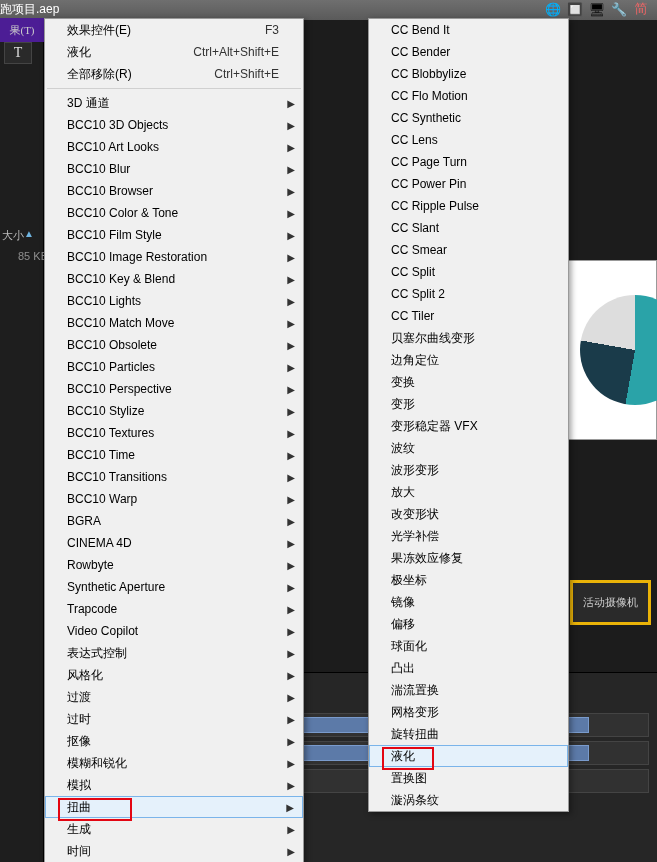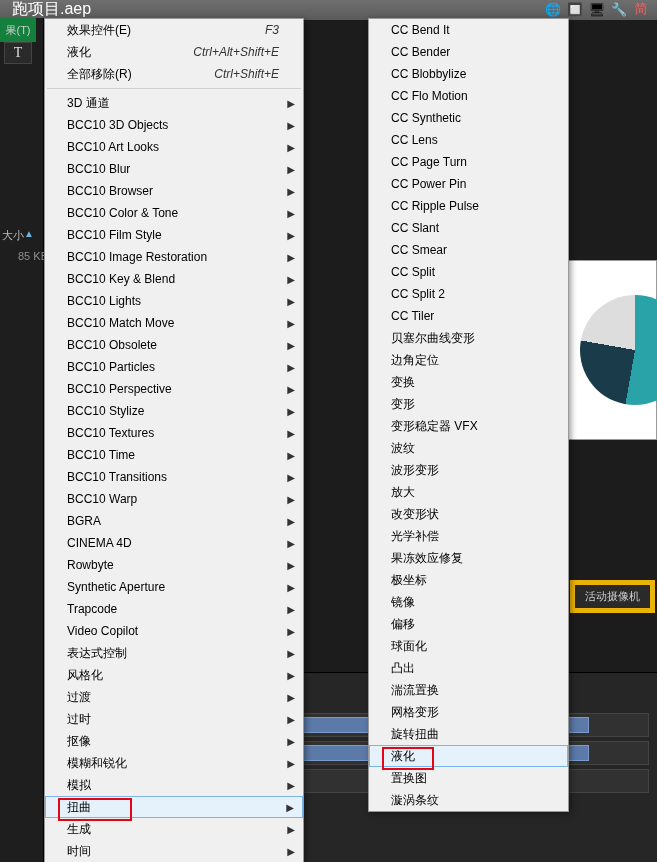--- a/index.html
+++ b/index.html
@@ -1,49 +1,49 @@
 <!DOCTYPE html>
 <html><head>
 <meta charset="utf-8">
 <style>
 * { box-sizing: border-box; margin: 0; padding: 0; }
 html, body { width: 657px; height: 862px; overflow: hidden; font-family: 'Microsoft YaHei', 'Segoe UI', Arial, sans-serif; font-size: 12px; }
 body { background: #1c1c1c; position: relative; }
 
-.titlebar { position: absolute; top: 0; left: 0; width: 100%; height: 20px; background: linear-gradient(#6f6f6f,#5a5a5a); color: #fff; padding-left: 12px; line-height: 18px; font-size: 16px; }
+.titlebar { position: absolute; top: 0; left: 0; width: 100%; height: 20px; background: linear-gradient(#6f6f6f,#5a5a5a); color: #fff; padding-left: 0; line-height: 18px; font-size: 12px; }
 
 .toolbar-icons { position: absolute; top: 0; right: 8px; height: 18px; display: flex; gap: 6px; align-items: center; }
 .toolbar-icons span { width: 16px; height: 16px; display: flex; align-items: center; justify-content: center; font-size: 13px; }
 
 .dark-panel { position: absolute; top: 18px; left: 0; width: 44px; height: 844px; background: #1e1e1e; border-right: 1px solid #000; }
-.panel-tab { position: absolute; top: 18px; left: 0; width: 36px; height: 24px; background: #15803d; color: #ccc; font-size: 11px; display:flex; align-items:center; justify-content:center; }
+.panel-tab { position: absolute; top: 18px; left: 0; width: 44px; height: 24px; background: #4c1d95; color: #ccc; font-size: 11px; display:flex; align-items:center; justify-content:center;font-family:Liberation Serif, serif; }
 .type-tool { position: absolute; top: 42px; left: 4px; width: 28px; height: 22px; background: #2a2a2a; color: #ddd; display: flex; align-items: center; justify-content: center; font-size: 14px; font-family: Georgia, serif; border: 1px solid #444; }
 
 .panel-label { position: absolute; top: 228px; left: 2px; color: #bbb; font-size: 11px; }
 .size-kb { position: absolute; top: 250px; left: 2px; color: #8e8e8e; font-size: 11px; padding-left: 16px; }
 
 .menu { position: absolute; background: #f0f0f0; border: 1px solid #999; box-shadow: 2px 2px 6px rgba(0,0,0,0.4); }
 .menu1 { top: 18px; left: 44px; width: 260px; }
 .menu2 { top: 18px; left: 368px; width: 201px; }
 
 .menu-item { height: 22px; display: flex; align-items: center; padding: 0 24px 0 22px; color: #000; position: relative; cursor: default; white-space: nowrap; }
 .menu-item.highlighted { background: #e5f1fb; border: 1px solid #7ab4ea; height: 22px; padding: 0 23px 0 21px; }
-.menu-item .shortcut { position: absolute; right: 24px; color: #333; font-style: italic; }
+.menu-item .shortcut { position: absolute; right: 24px; color: #333; }
 .menu-item .arrow { position: absolute; right: 8px; font-size: 10px; color: #333; }
 .menu-sep { height: 1px; background: #d0d0d0; margin: 3px 2px; }
 
 .menu-item.red-box { position: relative; }
 .menu-item.red-box::after { content:""; position:absolute; left:12px; top:1px; height:19px; border:2px solid #e30613; pointer-events:none; }
 .menu-item.red-box.m1::after { width: 70px; }
 .menu-item.red-box.m2::after { width: 48px; }
 
 .right-bg { position: absolute; top: 18px; left: 548px; width: 109px; height: 844px; background: #1c1c1c; }
 .right-viewer-frame { position: absolute; top: 260px; left: 560px; width: 97px; height: 180px; background: #fff; border: 1px solid #999; }
 .pie { position: absolute; top: 295px; left: 580px; width: 110px; height: 110px; border-radius: 50%; background: conic-gradient(#2aa3a8 0 190deg, #1a3b4a 190deg 280deg, #ddd 280deg 360deg); }
-.cam-btn { position: absolute; top: 580px; left: 570px; background: #2a2a2a; color: #ccc; border: 5px solid #eab308; padding: 4px 10px; font-size: 11px; }
+.cam-btn { position: absolute; top: 580px; left: 570px; background: #2a2a2a; color: #ccc; border: 3px solid #eab308; padding: 12px 10px; font-size: 11px; }
 
 .timeline { position: absolute; bottom: 0; left: 44px; width: 613px; height: 190px; background: #262626; border-top: 1px solid #000; }
 .timeline-tracks { position: absolute; top: 40px; left: 8px; right: 8px; }
 .track { height: 24px; background: #313131; margin-bottom: 4px; border: 1px solid #444; position: relative; }
 .clip { position:absolute; top:3px; height:16px; background:#5c7aa8; border:1px solid #7a9bcc; }
 
 .panel-hdr { position: absolute; top:228px; left:24px; color:#6fb4e0; font-size:10px; }
 </style>
 </head>
 <body>

